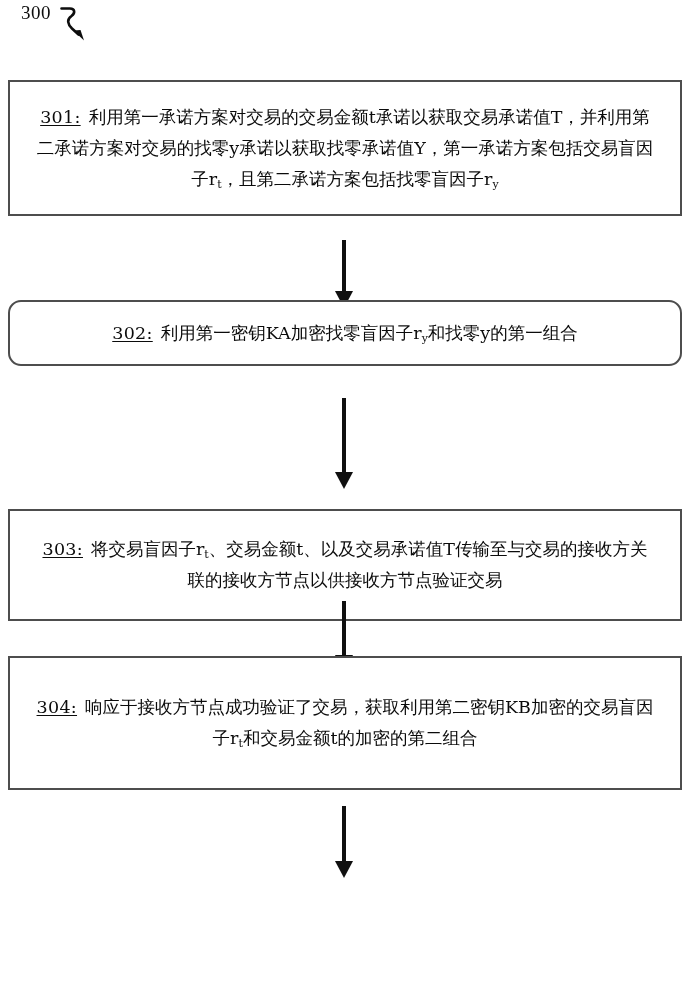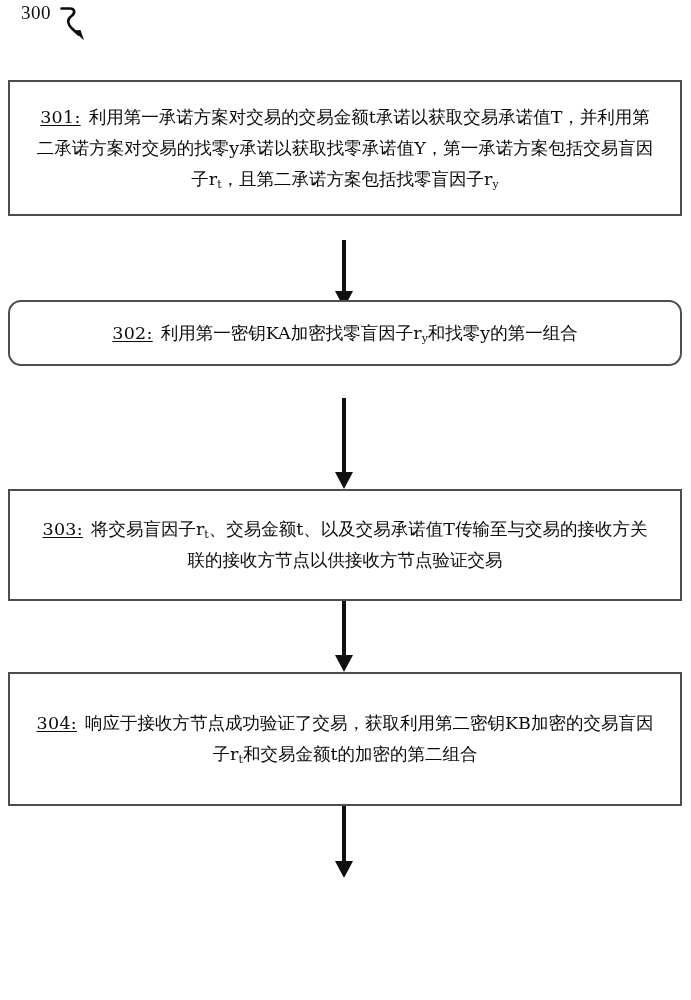--- a/index.html
+++ b/index.html
@@ -75,22 +75,22 @@
   sub {
     font-size: 11px;
     line-height: 0;
     vertical-align: baseline;
     position: relative;
     top: 3px;
   }
 
   #box-301 { top: 52px;  height: 136px; margin-top: 28px; }
   #box-302 { top: 300px; height: 66px; border-radius: 13px;  }
-  #box-303 { top: 489px; height: 112px; }
-  #box-304 { top: 672px; height: 134px; }
+  #box-303 { top: 509px; height: 112px; }
+  #box-304 { top: 656px; height: 134px; }
   #box-305 { top: 878px; height: 109px; }
 
   
   .connector {
     position: absolute;
     left: 334px;
     width: 20px;
   }
   .connector .shaft {
     position: absolute;

